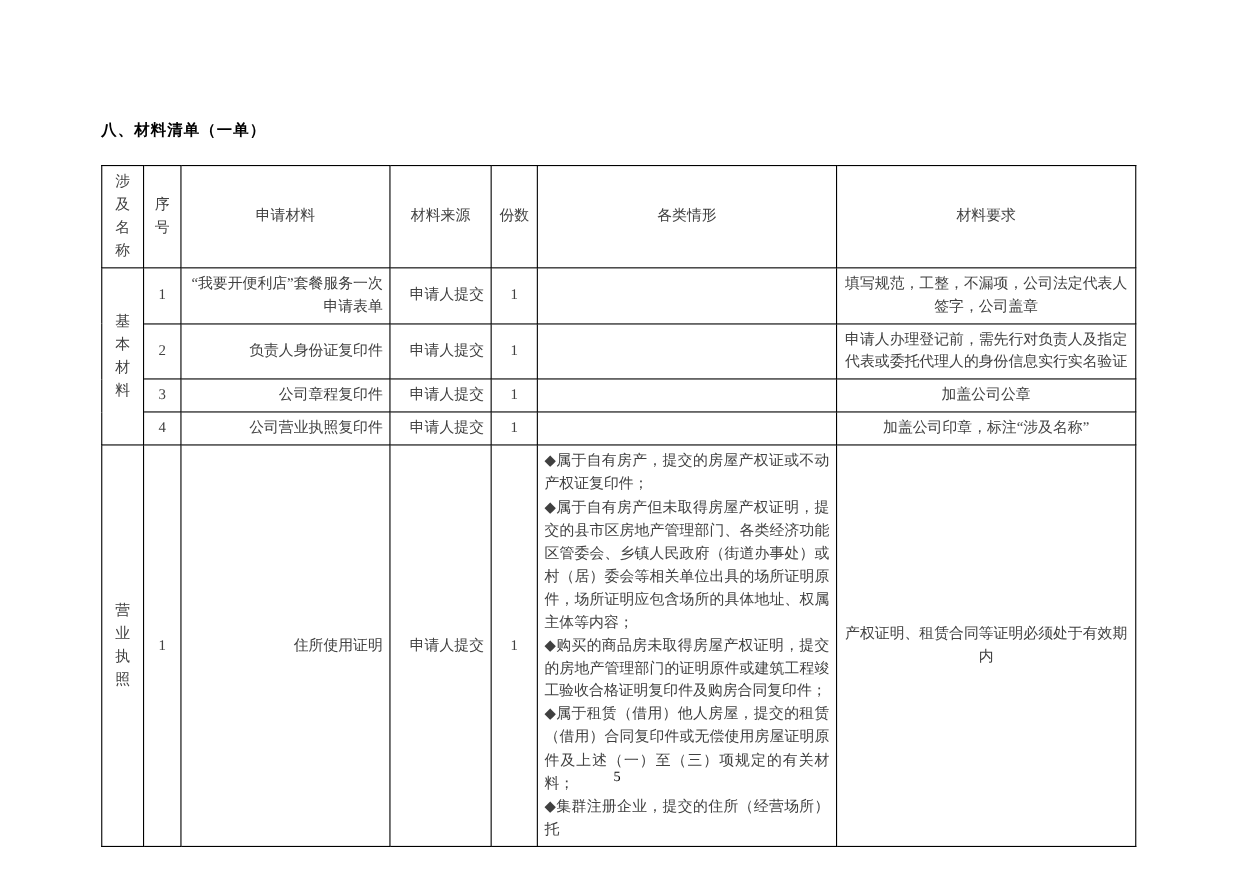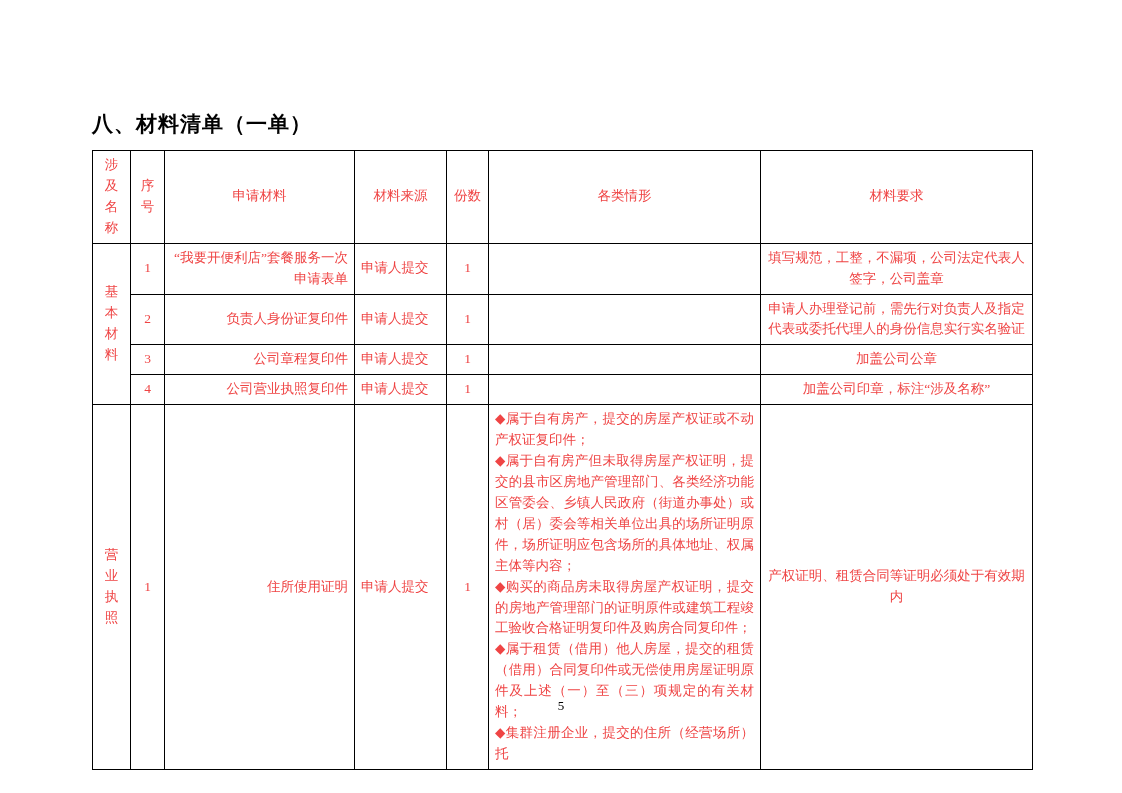--- a/index.html
+++ b/index.html
@@ -18,38 +18,38 @@
     margin: 0 auto;
     overflow: hidden;
   }
   .content {
     position: absolute;
     left: 92px;
     top: 110px;
     width: 940px;
   }
   .doc-heading {
-    font-size: 21px;
+    font-size: 14px;
     font-weight: bold;
     letter-spacing: 1px;
-    margin: 0 0 12px 0;
+    margin: 0 0 22px 0;
     color: #000;
   }
   table.materials {
     border-collapse: collapse;
     width: 940px;
     table-layout: fixed;
   }
   table.materials td, table.materials th {
     border: 1px solid #000;
     padding: 4px 6px;
     font-size: 13.5px;
     line-height: 1.55;
     vertical-align: middle;
-    color: #ef4444;
+    color: #404040;
     font-weight: normal;
   }
   th.hdr {
     text-align: center;
     height: 38px;
   }
   .col-cat { width: 38px; }
   .col-no { width: 34px; }
   .col-mat { width: 190px; }
   .col-src { width: 92px; }
@@ -65,21 +65,21 @@
   }
   td.no {
     text-align: center;
     vertical-align: middle;
   }
   td.mat {
     text-align: right;
     vertical-align: middle;
   }
   td.src {
-    text-align: left;
+    text-align: right;
     vertical-align: middle;
   }
   td.cnt {
     text-align: center;
     vertical-align: middle;
   }
   td.case {
     text-align: left;
     vertical-align: top;
     line-height: 1.62;

